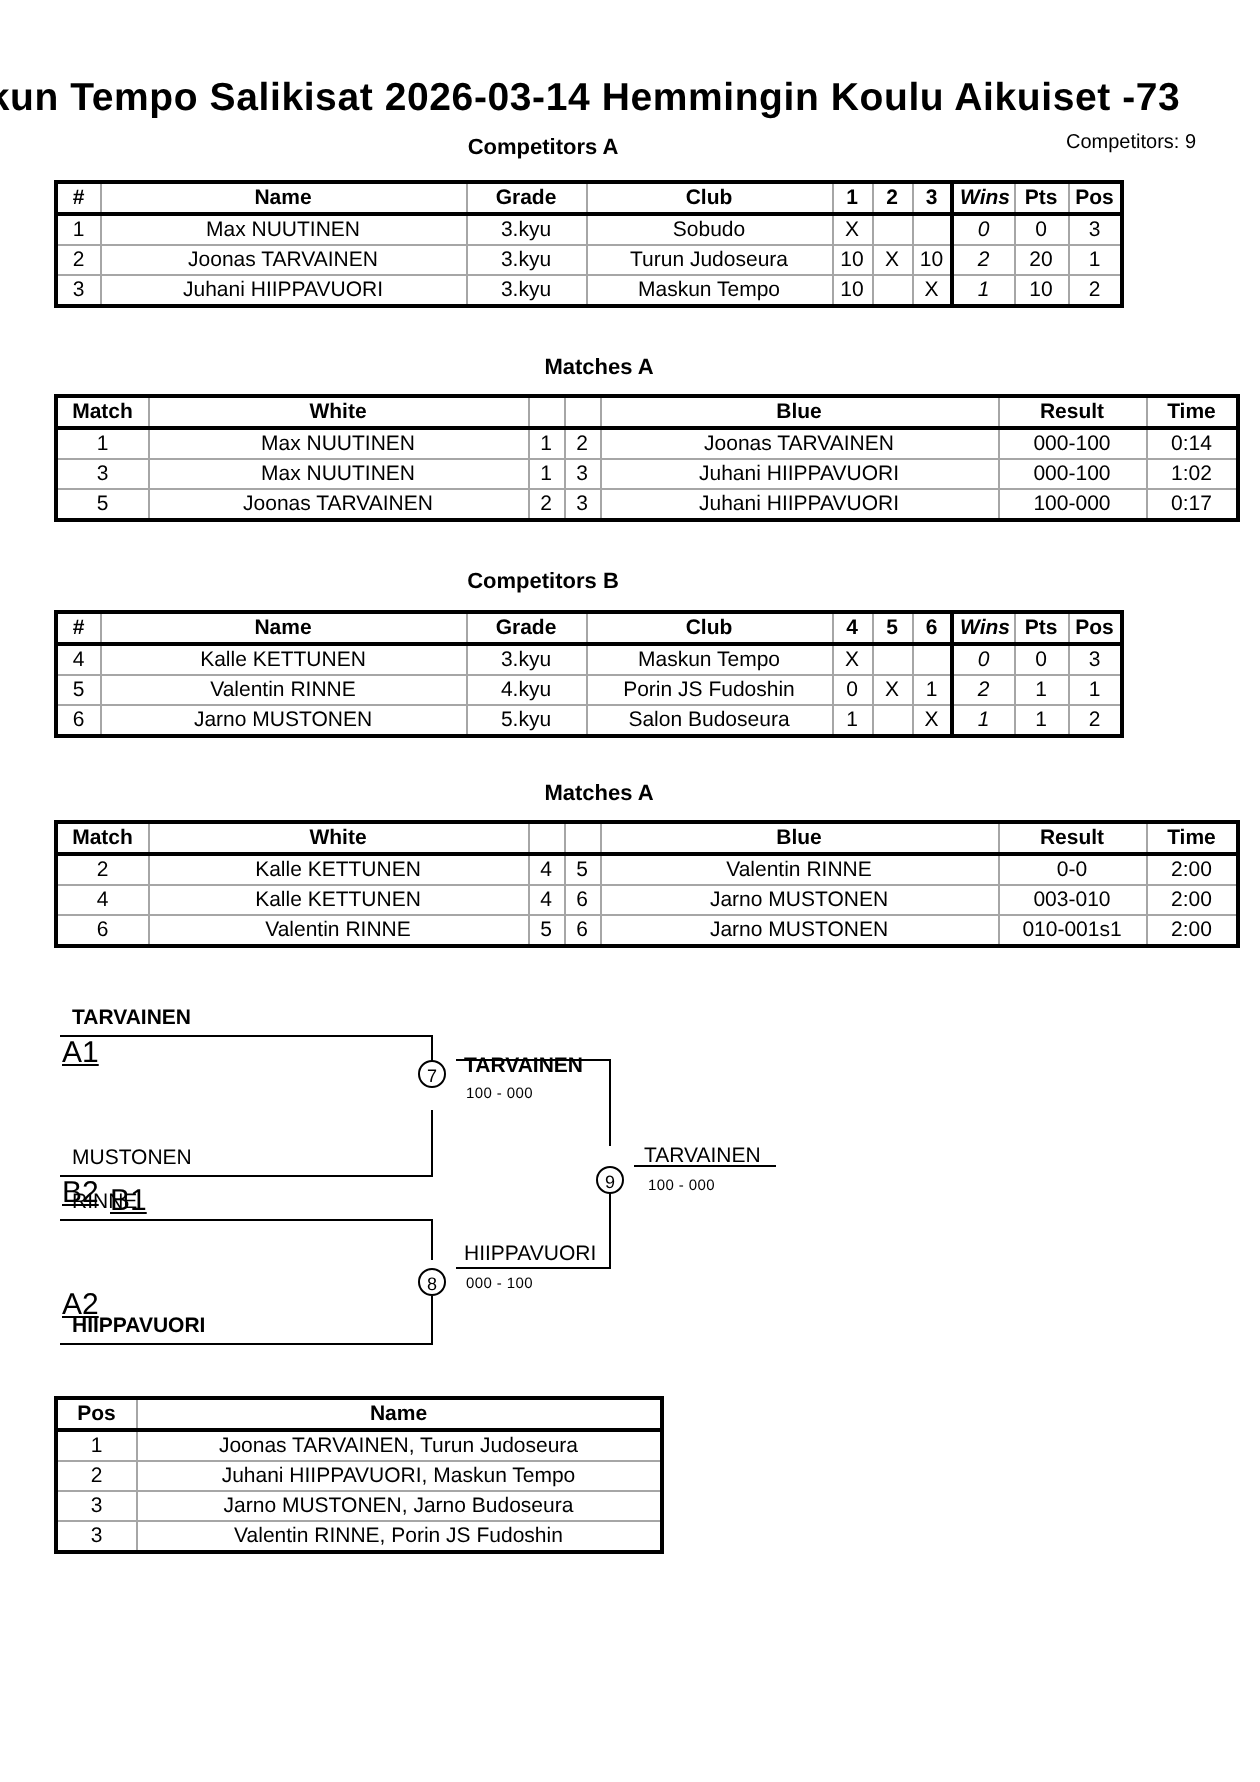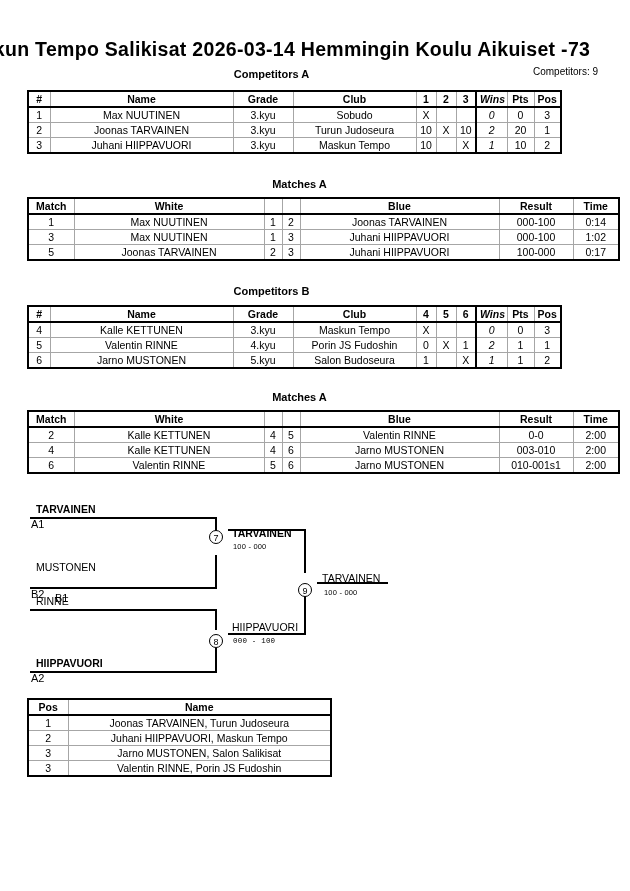--- a/index.html
+++ b/index.html
@@ -100,22 +100,23 @@
     pointer-events: none;
   }
   .bk-name {
     position: absolute;
     font-size: 10.5px;
     white-space: nowrap;
   }
   .bk-name.win { font-weight: bold; }
   .bk-seed {
     position: absolute;
-    font-size: 11px;
-    white-space: nowrap;
+    font-size: 15px;
+    white-space: nowrap;
+    text-decoration: underline;
   }
   .bk-score {
     position: absolute;
     font-size: 7.5px;
     white-space: nowrap;
     letter-spacing: 0.2px;
   }
   .bk-num {
     position: absolute;
     font-size: 9px;
@@ -393,36 +394,36 @@
 
     <path d="M317,583 L388,583"></path>
   </g>
 </svg>
 
 <div id="bracket-layer">
 
   <div class="bk-name win" style="left:36px; top:503px;">TARVAINEN</div>
   <div class="bk-seed" style="left:31px; top:518px;">A1</div>
 
-  <div class="bk-name" style="left:36px; top:561px;">MUSTONEN</div>
+  <div class="bk-name" style="left:36px; top:573px;">MUSTONEN</div>
   <div class="bk-seed" style="left:31px; top:588px;">B2</div>
 
   <div class="bk-name" style="left:36px; top:595px;">RINNE</div>
   <div class="bk-seed" style="left:31px; top:592px;padding-left:24px;">B1</div>
 
   <div class="bk-name win" style="left:36px; top:657px;">HIIPPAVUORI</div>
-  <div class="bk-seed" style="left:31px; top:672px;">A2</div>
+  <div class="bk-seed" style="left:31px; top:644px;">A2</div>
 
   <div class="bk-num" style="left:209px; top:530px;">7</div>
   <div class="bk-name win" style="left:232px; top:527px;">TARVAINEN</div>
   <div class="bk-score" style="left:233px; top:542px;">100 - 000</div>
 
   <div class="bk-num" style="left:209px; top:634px;">8</div>
   <div class="bk-name" style="left:232px; top:621px;">HIIPPAVUORI</div>
-  <div class="bk-score" style="left:233px; top:637px;font-family:Liberation Mono, monospace;">000 - 100</div>
+  <div class="bk-score" style="left:233px; top:637px;">000 - 100</div>
 
   <div class="bk-num" style="left:298px; top:583px;">9</div>
   <div class="bk-name" style="left:322px; top:572px;">TARVAINEN</div>
   <div class="bk-score" style="left:324px; top:588px;">100 - 000</div>
 </div>
 
 <div class="caption" style="left:27px; top:712px; width:303px;">Results</div>
 <table class="tbl outer-frame" id="results-table" style="left:27px; top:698px; width:303px;">
   <colgroup>
       <col style="width:40px">
@@ -438,20 +439,20 @@
       <tr>
         <td class="c first-col">1</td>
         <td class="l end-col">Joonas TARVAINEN, Turun Judoseura</td>
       </tr>
       <tr>
         <td class="c first-col">2</td>
         <td class="l end-col">Juhani HIIPPAVUORI, Maskun Tempo</td>
       </tr>
       <tr>
         <td class="c first-col">3</td>
-        <td class="l end-col">Jarno MUSTONEN, Salon Salikisat</td>
+        <td class="l end-col">Jarno MUSTONEN, Jarno Budoseura</td>
       </tr>
       <tr class="last-row">
         <td class="c first-col">3</td>
         <td class="l end-col">Valentin RINNE, Porin JS Fudoshin</td>
       </tr>
     </tbody>
 </table>
 
 </body></html>

